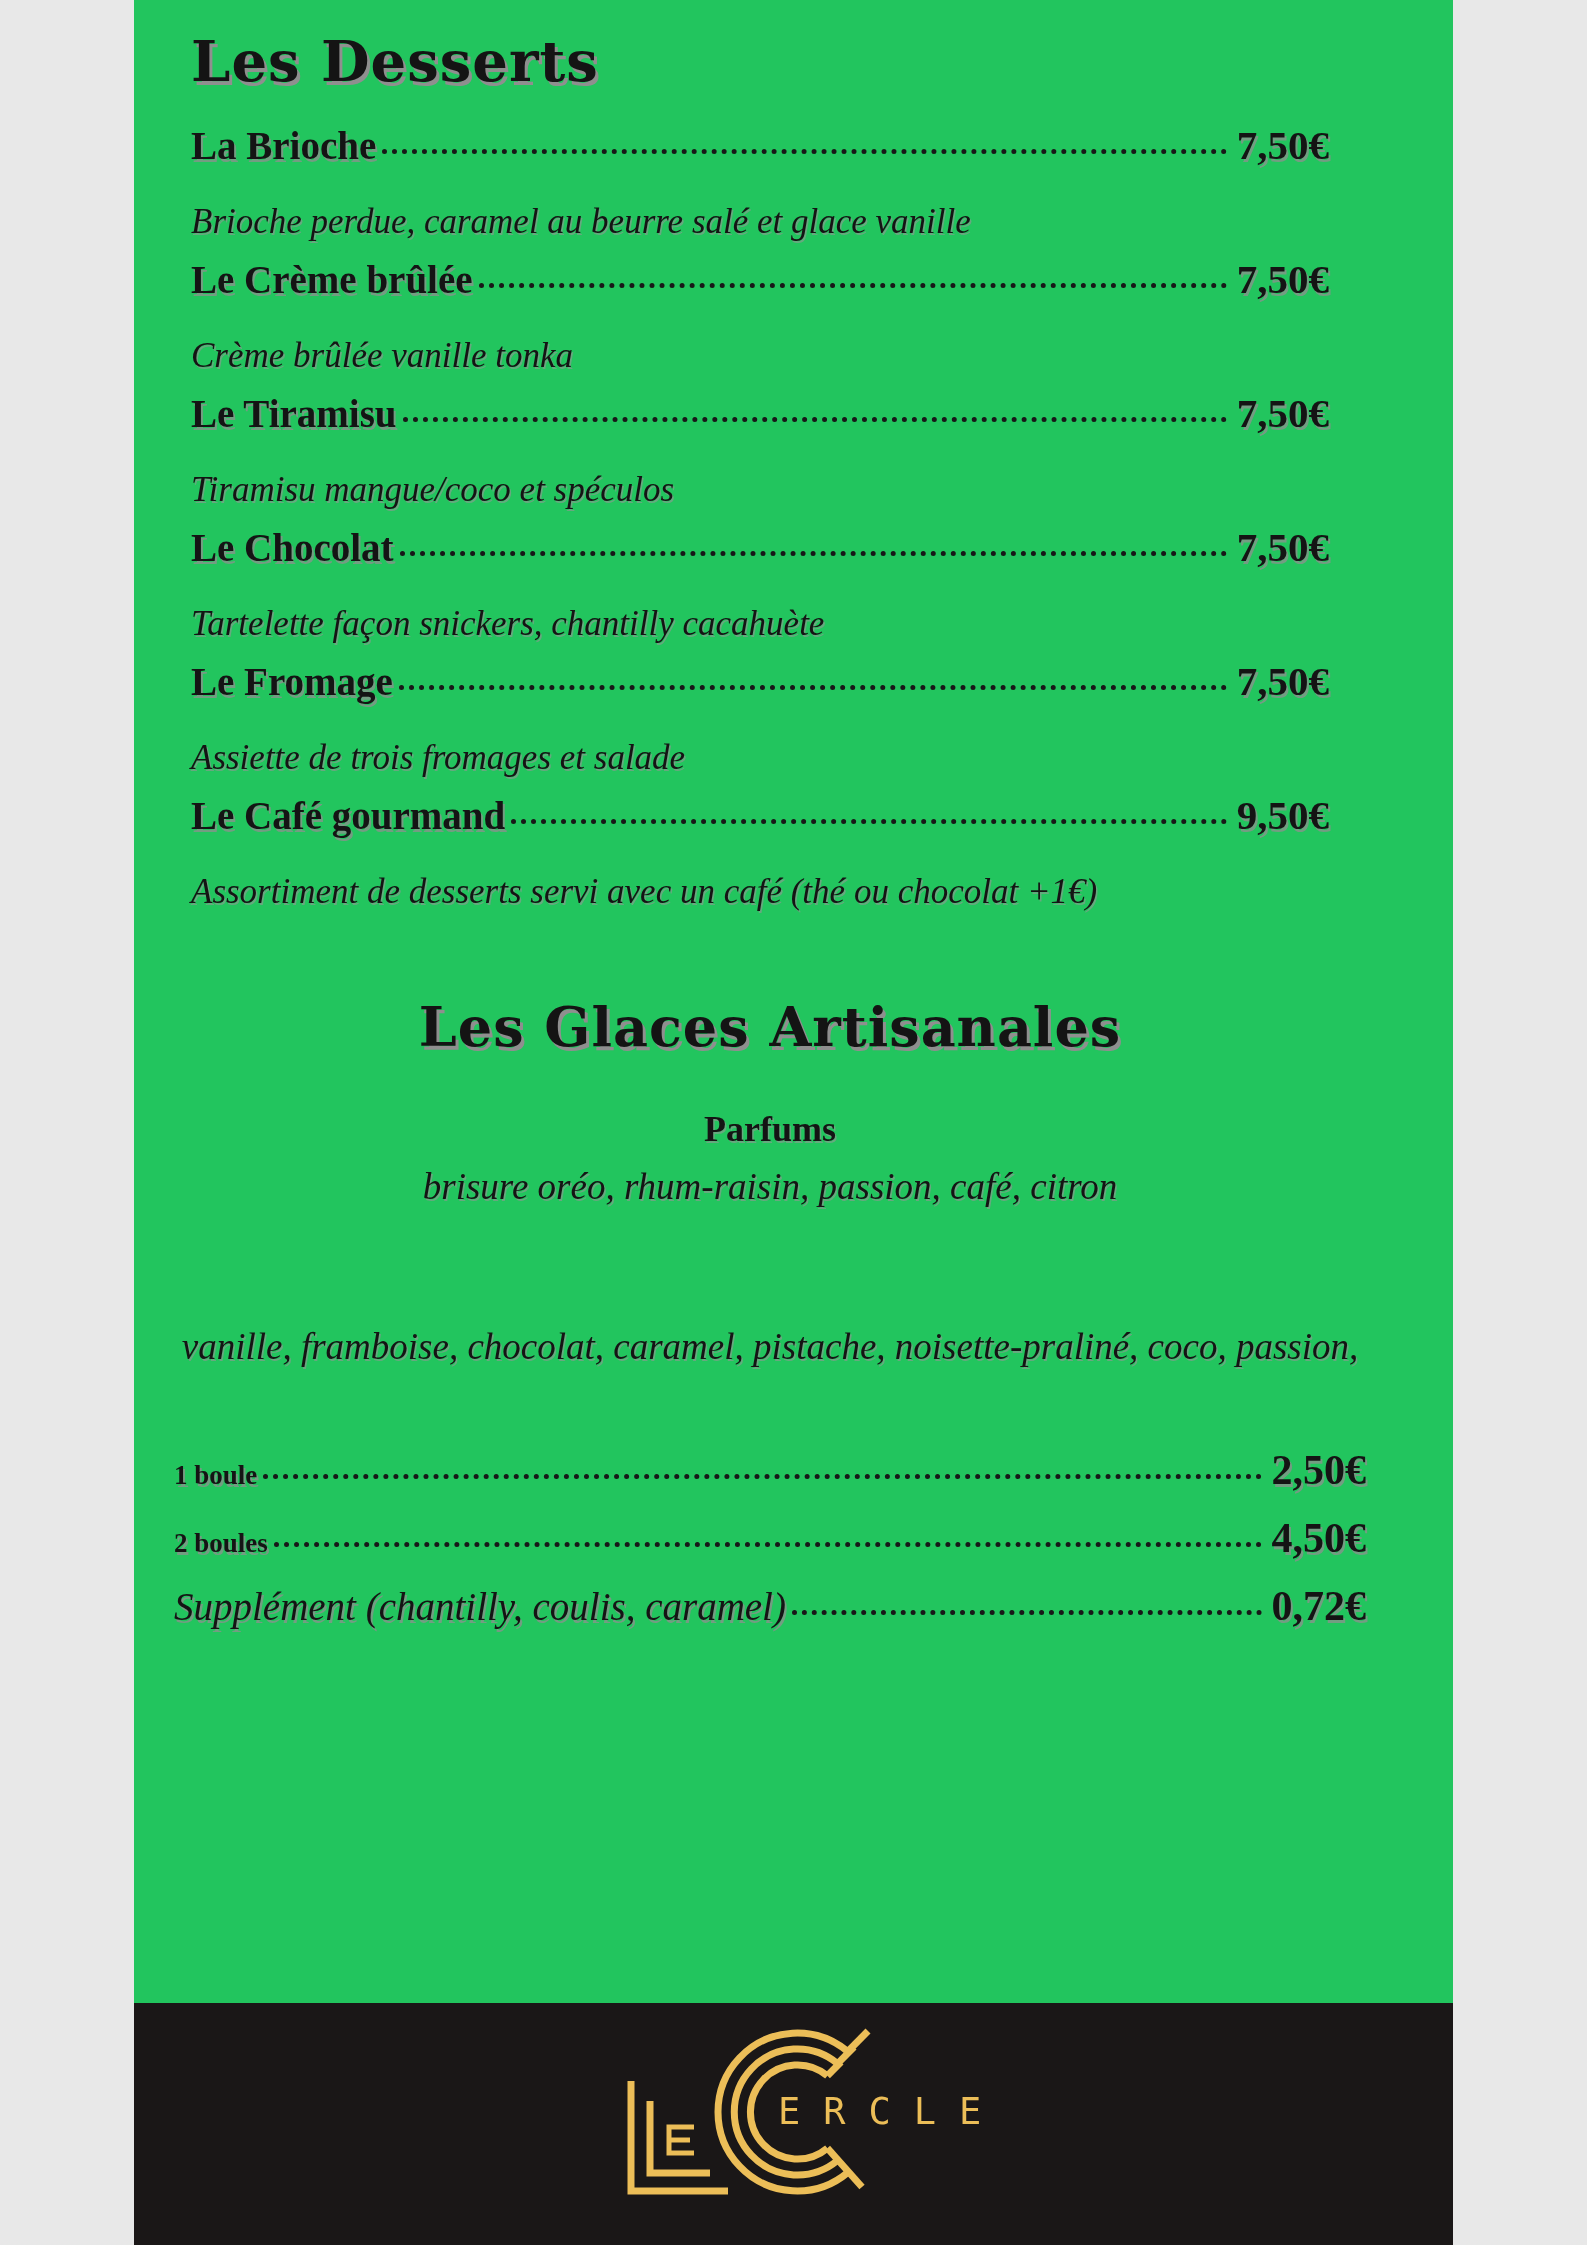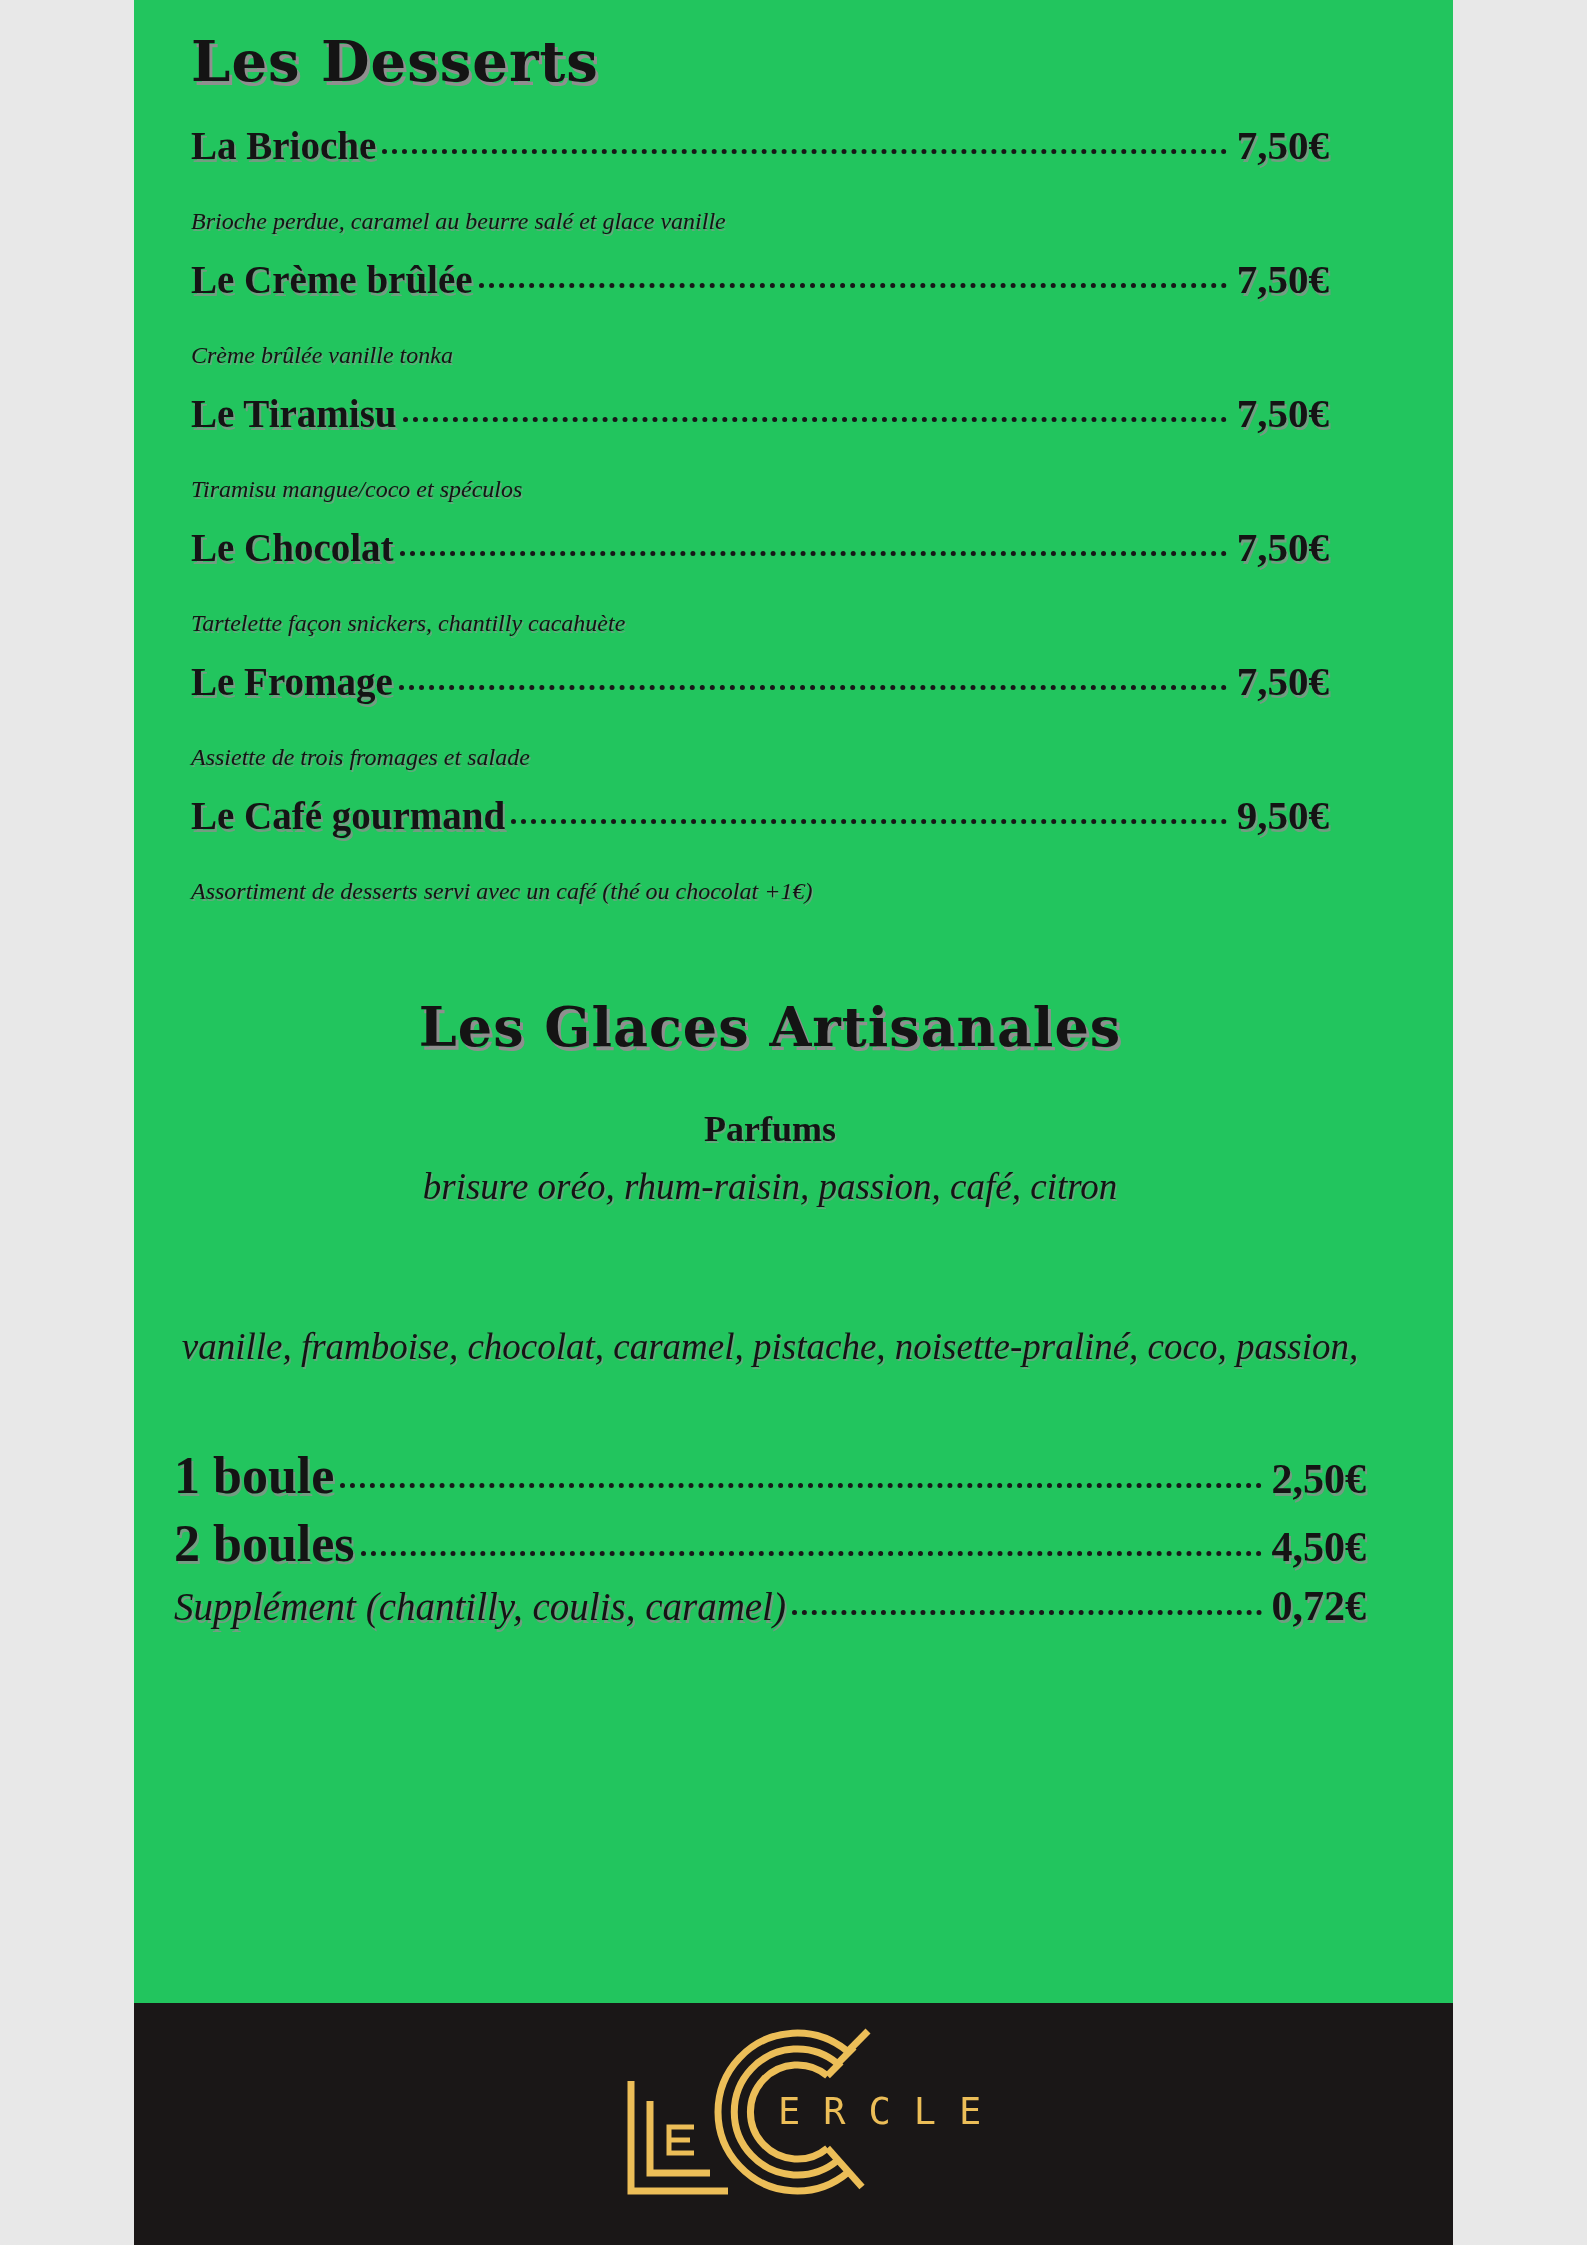--- a/index.html
+++ b/index.html
@@ -26,41 +26,41 @@
   }
   .dots{
     flex:1 1 auto; border-bottom:5px dotted #181818;
     margin:0 10px 0 6px; transform:translateY(-5px);
   }
   .price{
     font-weight:bold; font-size:41px; white-space:nowrap;
     text-shadow:2px 2.5px 0 rgba(143,143,143,.75);
   }
   .desc{
-    font-style:italic; font-size:24px; align-items:center;
+    font-style:italic; font-size:35px; align-items:center;
     text-shadow:1.5px 2px 0 rgba(150,150,150,.6);
   }
   
   .glaces{margin-top:70px; padding:0 87px 0 40px;}
   h2.section-title{
     font-family:"DejaVu Serif", serif; font-weight:bold; text-align:center;
     font-size:54px; line-height:1.2; letter-spacing:1px;
     text-shadow:3px 4px 0 var(--shadow);
   }
   .parfums{
     margin-top:48px; text-align:center; font-weight:bold; font-size:36px;
     text-shadow:1.5px 2px 0 rgba(150,150,150,.6);
   }
   .flavors{
     margin-top:86px; text-align:center; font-style:italic; font-size:37px;
     line-height:74px; text-shadow:1.5px 2px 0 rgba(150,150,150,.6);
   }
   .boules-list{margin-top:62px;}
   .boules-list .row{height:68px;}
-  .boules-list .item-name{font-size:52px;}
+  .boules-list .item-name{font-size:27px;}
   .boules-list .price{font-size:42px;}
   .italic-name .item-name{font-weight:normal; font-style:italic; font-size:39px;}
   
   footer{
     position:absolute; left:0; bottom:0; width:100%; height:242px;
     background:var(--footer-bg);
     display:flex; justify-content:center; align-items:flex-start;padding-left:33px;
   }
   footer svg{margin-top:20px; color:var(--gold); display:block;}
   .logo-wordmark{

